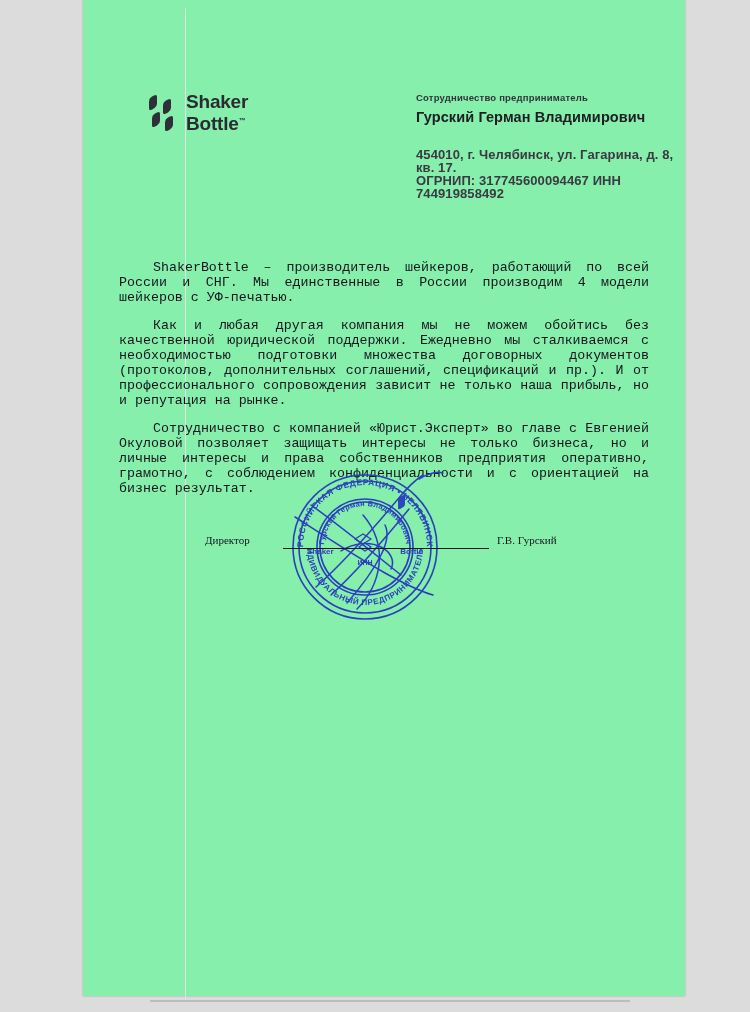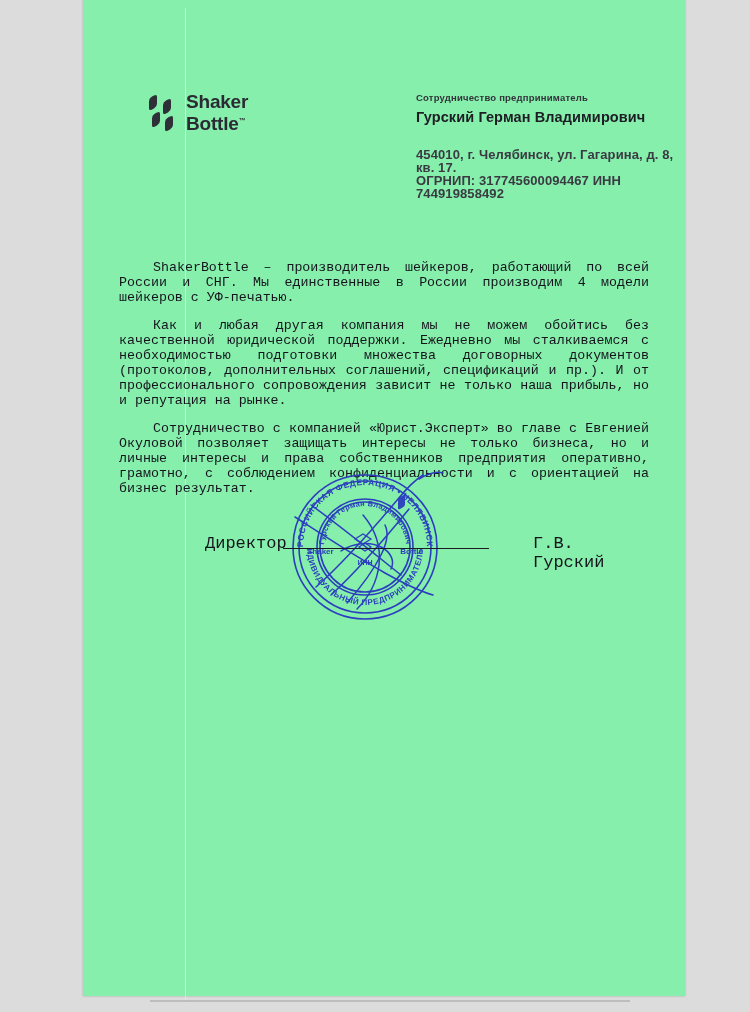--- a/index.html
+++ b/index.html
@@ -147,42 +147,41 @@
     margin-bottom: 0;
   }
 
   
   .sig-row {
     position: absolute;
     left: 36px;
     top: 532px;
     width: 530px;
     height: 24px;
-    font-family: Liberation Mono, monospace;
-    font-size: 17px;
+    font-family: Liberation Serif, serif;
+    font-size: 11px;
     color: #14141c;
   }
   .sig-label {
     position: absolute;
     left: 86px;
     top: 2px;
   }
   .sig-line {
     position: absolute;
     left: 164px;
     top: 16px;
     width: 206px;
     height: 1px;
     background: #1a1a22;
   }
   .sig-name {
     position: absolute;
     left: 378px;
     top: 2px;
-    margin-left: 36px;
   }
 
   
   .stamp-area {
     position: absolute;
     left: 140px;
     top: 455px;
     width: 280px;
     height: 185px;
     pointer-events: none;

